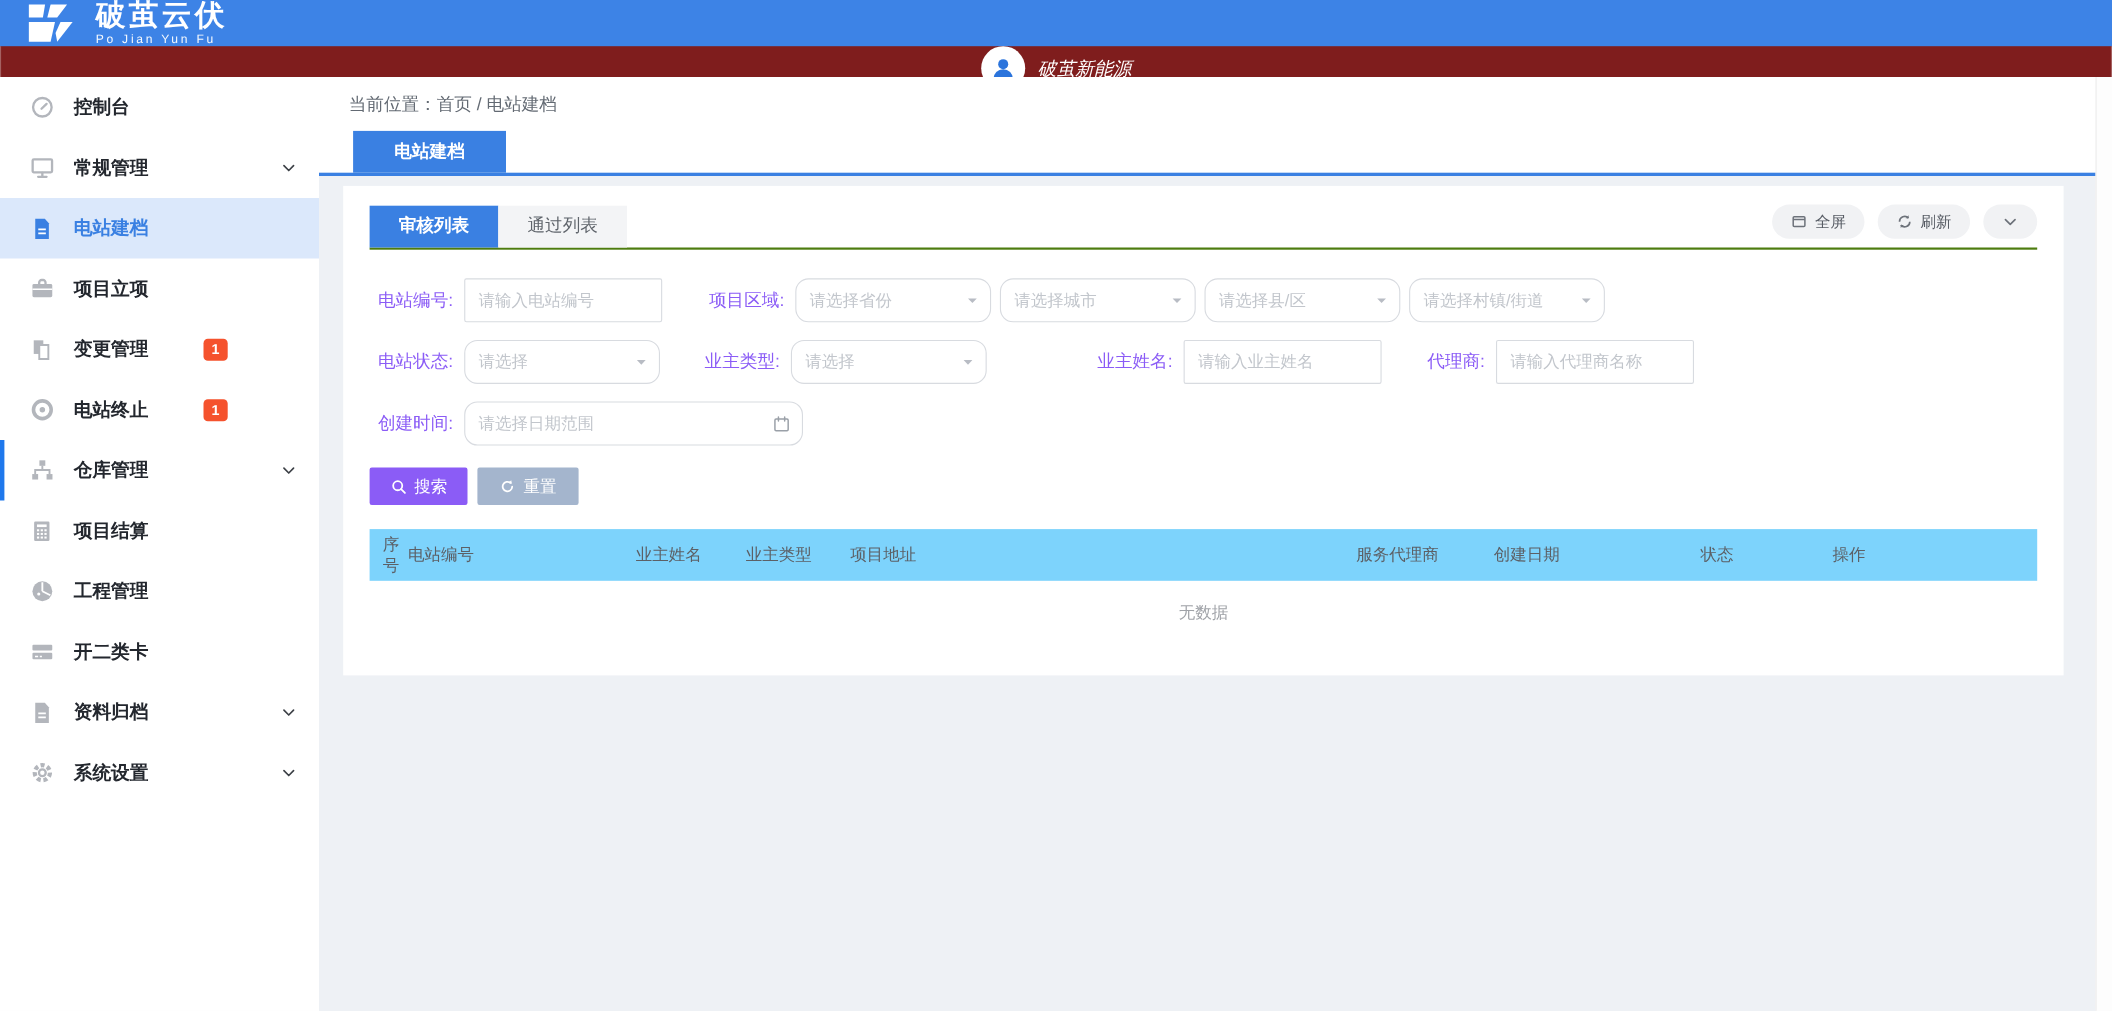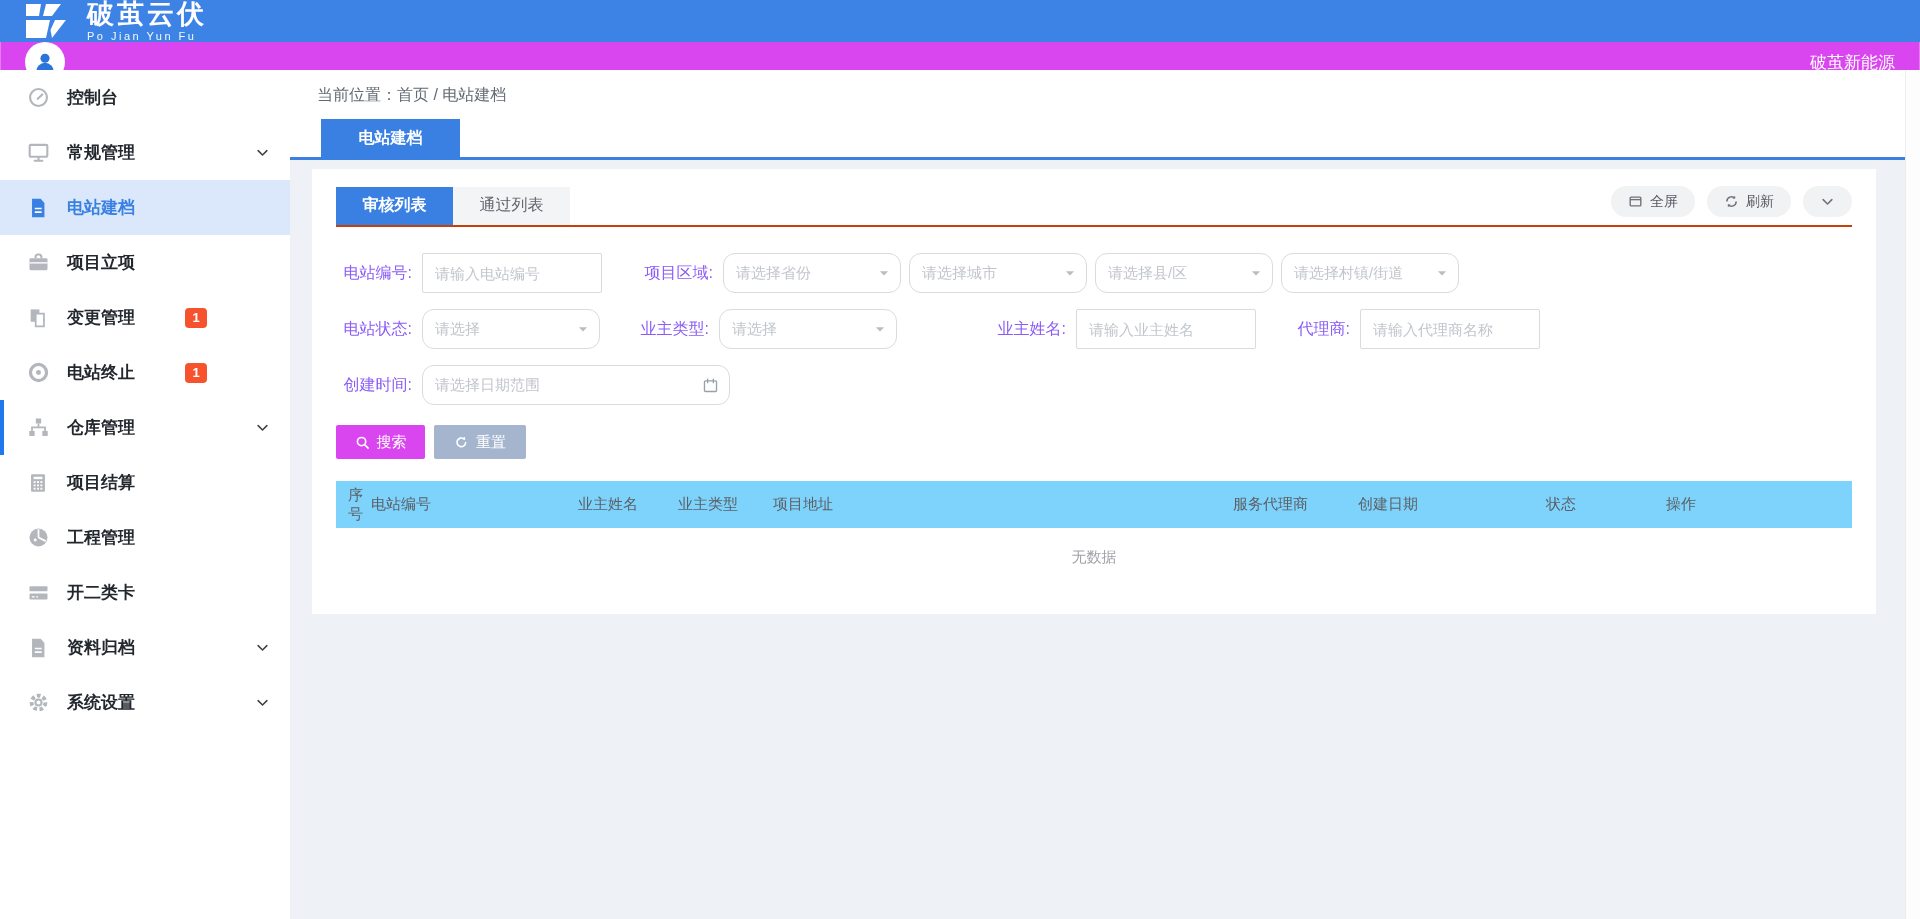--- a/index.html
+++ b/index.html
@@ -6,22 +6,22 @@
   html,body { width:1920px; height:919px; overflow:hidden;
     font-family:"Liberation Sans","DejaVu Sans",sans-serif; background:#eef1f5; }
 
   
   .nav { position:absolute; top:0; left:0; width:1920px; height:70px;
     background:#3d83e6; color:#fff; display:flex; align-items:stretch;flex-direction:column; }
   .logo-zone { width:290px; display:flex; align-items:center; padding-left:26px; gap:13px; }
   .logo-mark { width:48px; height:38px; flex:0 0 auto; }
   .logo-text .cn { font-size:27px; font-weight:bold; letter-spacing:3px; line-height:1.05; }
   .logo-text .en { font-size:11px; letter-spacing:2.5px; opacity:.95; margin-top:2px; }
-  .nav-sec { background:#d946ef; display:flex; align-items:center; justify-content:space-between;
-    border-right:1px solid rgba(255,255,255,.3); }
+  .nav-sec { background:#7f1d1d; display:flex; align-items:center; justify-content:center;
+    border-right:1px solid rgba(255,255,255,.3);font-style:italic; }
   .nav-sec.user { padding:0 24px; gap:12px; border-left:1px solid rgba(255,255,255,.3); }
   .nav-sec.sq { width:103px; }
   .avatar { width:40px; height:40px; border-radius:50%; background:#fff; color:#2b74dc;
     display:flex; align-items:center; justify-content:center; overflow:hidden; }
   .nav-user-name { font-size:17px; }
   .nav-spacer { flex:1; }
   .nav-right { display:flex; align-items:center; gap:42px; padding-right:28px; }
   .nav-chip { display:flex; align-items:center; gap:10px; font-size:16px; cursor:pointer; }
   .chip-icon { width:34px; height:34px; border-radius:50%; background:#fff; color:#2b74dc;
     display:flex; align-items:center; justify-content:center; }
@@ -46,21 +46,21 @@
   .white-head { background:#fff; border-bottom:3px solid #3a80e2; }
   .crumb { padding:15px 0 13px 27px; font-size:16px; color:#636a73; }
   .page-tab { margin-left:31px; width:139px; height:38px; background:#3a80e2; color:#fff;
     font-size:16px; font-weight:bold; display:flex; align-items:center; justify-content:center;
     cursor:pointer; }
 
   .content { padding:9px 44px 0 22px; }
   .card { background:#fff; padding:17px 24px 28px 24px; min-height:428px; }
 
   .card-head { display:flex; align-items:center; justify-content:space-between;
-    border-bottom:2px solid #c2410c; }
+    border-bottom:2px solid #4d7c0f; }
   .ctabs { display:flex; }
   .ctab { width:117px; height:38px; display:flex; align-items:center; justify-content:center;
     font-size:16px; cursor:pointer; background:#f3f4f6; color:#5f646b; }
   .ctab.active { background:#3a80e2; color:#fff; font-weight:bold; }
   .pills { display:flex; align-items:center; gap:12px; padding-bottom:8px; }
   .pill { height:31px; border-radius:16px; background:#f1f2f4; border:none; color:#565b63;
     font-size:14px; display:flex; align-items:center; gap:7px; padding:0 17px; cursor:pointer;
     font-family:inherit; }
   .pill .pic { display:flex; color:#6d727a; }
 
@@ -81,21 +81,21 @@
   .m35 { margin-left:35px; } .m33 { margin-left:33px; } .m93 { margin-left:93px; } .m34 { margin-left:34px; }
   .daterange { width:308px; padding:0 10px 0 12px; justify-content:space-between; cursor:text; }
   .daterange .ph { font-size:15px; color:#c2c6cc; }
   .cal { color:#9aa0a8; display:flex; }
 
   
   .btn-row { margin-top:20px; display:flex; gap:9px; }
   .btn { height:34px; border:none; border-radius:2px; color:#fff; font-size:15px;
     display:flex; align-items:center; justify-content:center; gap:7px; cursor:pointer;
     font-family:inherit; }
-  .btn.search { width:89px; background:#d946ef; }
+  .btn.search { width:89px; background:#8b5cf6; }
   .btn.reset  { width:92px; background:#a4b5cd; }
   .btn .bic { display:flex; }
 
   
   .thead { margin-top:22px; height:47px; background:#7dd3fc; display:flex; align-items:center;
     font-size:15px; color:#5c6066; }
   .th { flex:0 0 auto; }
   .c0 { width:35px; padding-left:12px; } .c1 { width:207px; } .c2 { width:100px; }
   .c3 { width:95px; } .c4 { width:460px; } .c5 { width:125px; } .c6 { width:188px; }
   .c7 { width:120px; } .c8 { flex:1; }

